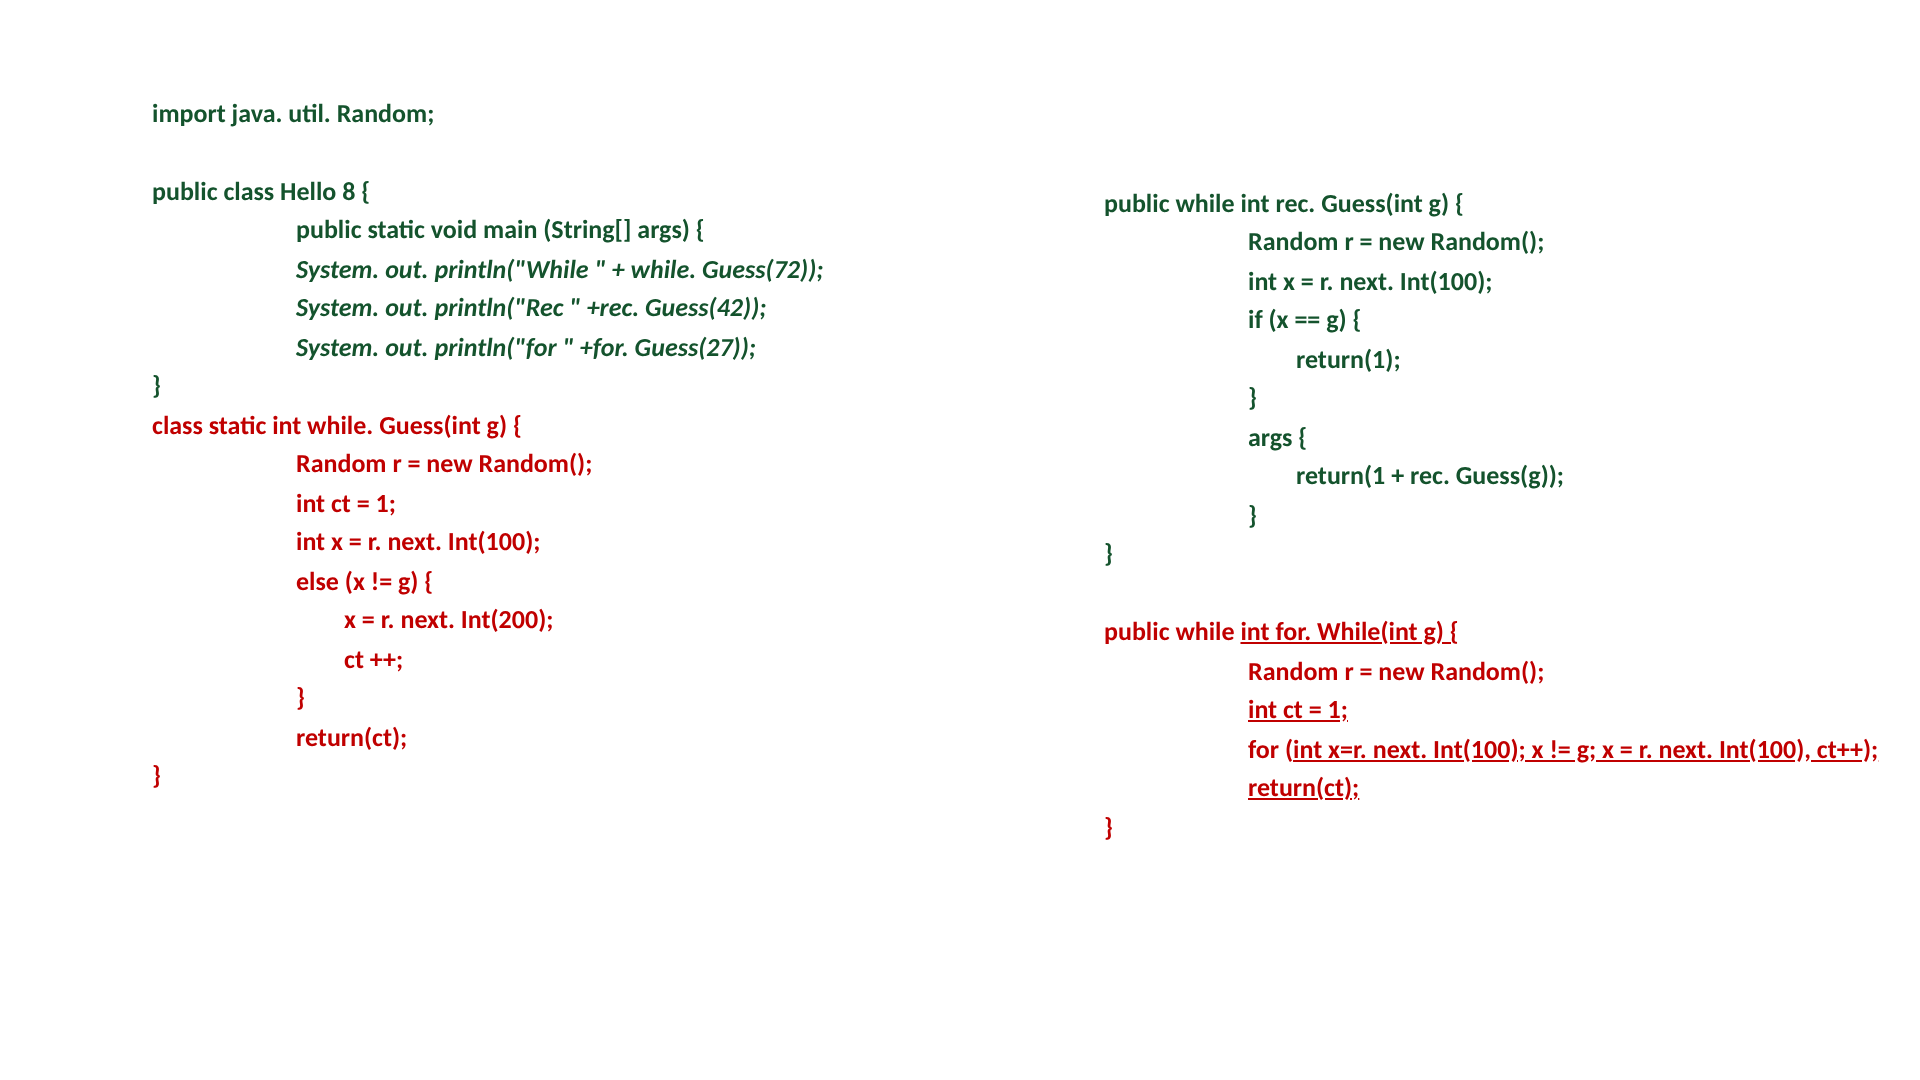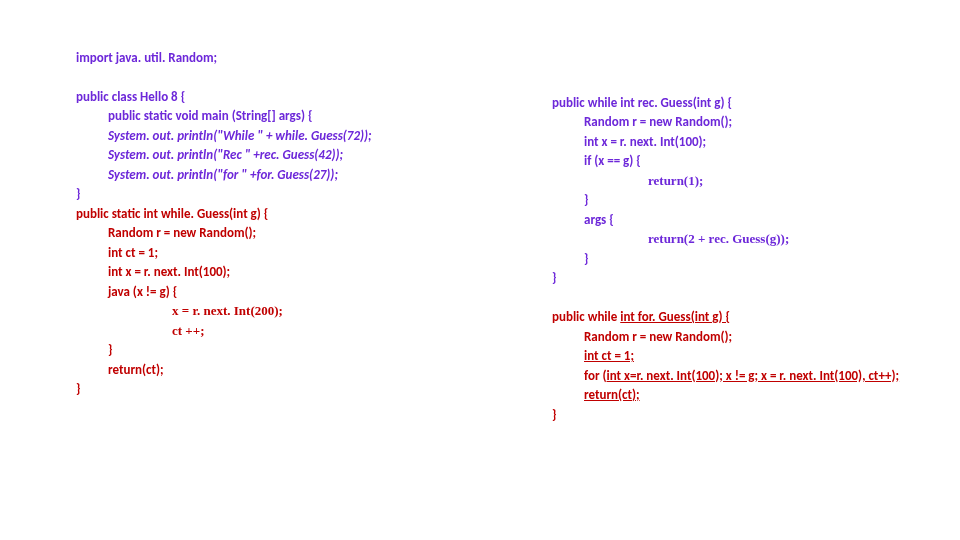--- a/index.html
+++ b/index.html
@@ -16,67 +16,67 @@
     height: 540px;
   }
   .col {
     position: absolute;
     white-space: pre;
     font-size: 13px;
     line-height: 1.5;
   }
   .left  { left: 76px;  top: 28px; }
   .right { left: 552px; top: 73px; }
-  .blk   { color: #6d28d9; }
+  .blk   { color: #14532d; }
   .red   { color: #c00000; }
   .b     { font-weight: 700; }
   .i     { font-style: italic; }
   .u     { text-decoration: underline; }
-  .ind1  { margin-left: 32px; display: inline-block; }
-  .ind2  { margin-left: 96px; display: inline-block; font-family: Liberation Serif, serif; }
+  .ind1  { margin-left: 72px; display: inline-block; }
+  .ind2  { margin-left: 96px; display: inline-block; }
 </style>
 </head>
 <body>
 
 <div class="page">
 
   <div class="col left">
 <span class="blk b">import java. util. Random;</span>
 
 <span class="blk b">public class Hello 8 {</span>
 <span class="ind1 blk b">public static void main (String[] args) {</span>
 <span class="ind1 blk b i">System. out. println("While " + while. Guess(72));</span>
 <span class="ind1 blk b i">System. out. println("Rec " +rec. Guess(42));</span>
 <span class="ind1 blk b i">System. out. println("for " +for. Guess(27));</span>
 <span class="blk b">}</span>
-<span class="red b">public static int while. Guess(int g) {</span>
+<span class="red b">class static int while. Guess(int g) {</span>
 <span class="ind1 red b">Random r = new Random();</span>
 <span class="ind1 red b">int ct = 1;</span>
 <span class="ind1 red b">int x = r. next. Int(100);</span>
-<span class="ind1 red b">java (x != g) {</span>
+<span class="ind1 red b">else (x != g) {</span>
 <span class="ind2 red b">x = r. next. Int(200);</span>
 <span class="ind2 red b">ct ++;</span>
 <span class="ind1 red b">}</span>
 <span class="ind1 red b">return(ct);</span>
 <span class="red b">}</span>
 </div>
 
   <div class="col right">
 <span class="blk b">public while int rec. Guess(int g) {</span>
 <span class="ind1 blk b">Random r = new Random();</span>
 <span class="ind1 blk b">int x = r. next. Int(100);</span>
 <span class="ind1 blk b">if (x == g) {</span>
 <span class="ind2 blk b">return(1);</span>
 <span class="ind1 blk b">}</span>
 <span class="ind1 blk b">args {</span>
-<span class="ind2 blk b">return(2 + rec. Guess(g));</span>
+<span class="ind2 blk b">return(1 + rec. Guess(g));</span>
 <span class="ind1 blk b">}</span>
 <span class="blk b">}</span>
 
-<span class="red b"><span>public while </span><span class="u">int for. Guess(int g) {</span></span>
+<span class="red b"><span>public while </span><span class="u">int for. While(int g) {</span></span>
 <span class="ind1 red b">Random r = new Random();</span>
 <span class="ind1 red b u">int ct = 1;</span>
 <span class="ind1 red b"><span>for (</span><span class="u">int x=r. next. Int(100); x != g; x = r. next. Int(100), ct++);</span></span>
 <span class="ind1 red b u">return(ct);</span>
 <span class="red b">}</span>
 </div>
 
 </div>
 
 </body></html>

